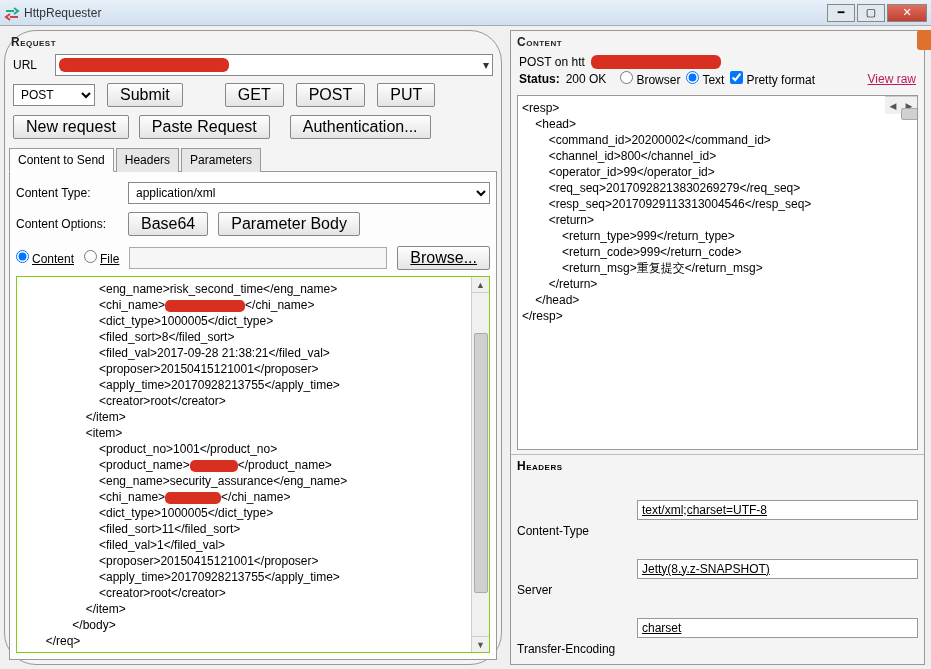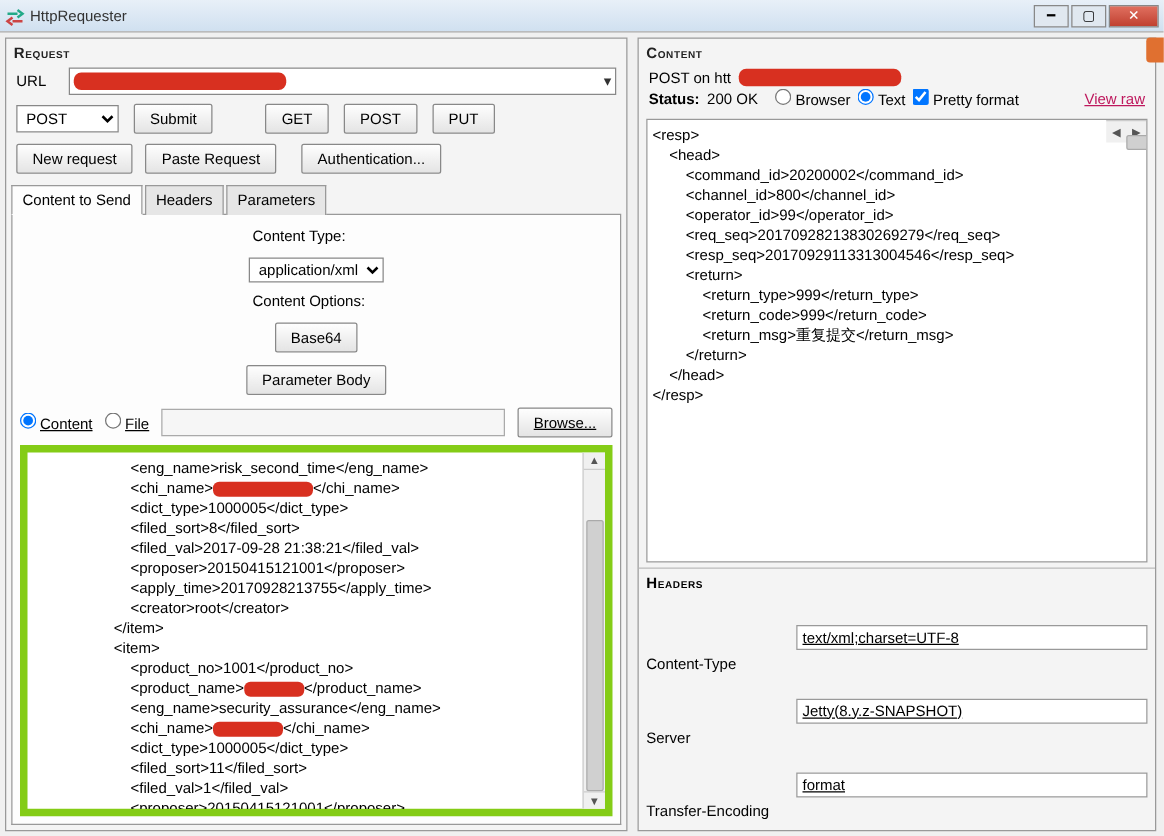--- a/index.html
+++ b/index.html
@@ -8,54 +8,54 @@
 .titlebar { background: linear-gradient(#e8f0f8, #d0e0f0); height: 26px; display: flex; align-items: center; padding: 0 4px; border-bottom: 1px solid #aaa; }
 .titlebar-icon { width: 16px; height: 16px; margin-right: 4px; }
 .titlebar-text { flex: 1; color: #333; }
 .win-btns { display: flex; gap: 2px; }
 .win-btn { width: 28px; height: 18px; border: 1px solid #888; display: flex; align-items: center; justify-content: center; font-size: 11px; background: #e0e8f0; }
 .win-close { background: linear-gradient(#e07060, #c04030); color: #fff; width: 40px; }
 .redacted-orange { position: absolute; right: -6px; top: 30px; width: 20px; height: 20px; background: #e07030; border-radius: 3px; }
 
 .main { display: flex; height: 643px; }
 .panel { border: 1px solid #999; margin: 4px; background: #f4f4f4; display: flex; flex-direction: column; }
-.left-panel { width: 498px; }
+.left-panel { width: 498px; border-radius: 32px; }
 .right-panel { width: 415px; }
 
 .panel-title { font-weight: bold; font-variant: small-caps; padding: 4px 6px 2px; letter-spacing: 0.5px; color: #222; }
 .section-title { font-weight: bold; font-variant: small-caps; padding: 4px 6px 2px; letter-spacing: 0.5px; border-top: 1px solid #bbb; }
 
 .form-row { display: flex; align-items: center; padding: 3px 8px; gap: 6px; }
 .label { min-width: 36px; }
 
 select, .combo { border: 1px solid #888; background: #fff; height: 22px; padding: 1px 3px; font-size: 12px; }
 .url-combo { flex: 1; display: flex; align-items: center; border: 1px solid #888; background: #fff; height: 22px; padding: 0 3px; }
 .url-redact { width: 170px; height: 14px; background: #d83020; border-radius: 6px; }
 .dd-arrow { margin-left: auto; color: #333; }
 
-.btn { border: 1px solid #888; background: linear-gradient(#fefefe,#e4e4e4); height: 24px; padding: 2px 12px; border-radius: 2px; cursor: pointer; font-size: 12px; }
+.btn { border: 1px solid #888; background: linear-gradient(#fefefe,#e4e4e4); height: 24px; padding: 2px 12px; border-radius: 2px; cursor: pointer; font-size: 16px; }
 .method-select { width: 82px; }
 
 .btn-row { display: flex; gap: 12px; padding: 4px 8px; align-items: center; }
 .btn-row2 { display: flex; gap: 10px; padding: 4px 8px; }
 
 .tabs { display: flex; border-bottom: 1px solid #999; margin: 4px 4px 0; }
 .tab { padding: 4px 8px; border: 1px solid #999; border-bottom: none; background: #e6e6e6; margin-right: 2px; position: relative; top: 1px; }
 .tab.active { background: #fdfdfd; border-bottom: 1px solid #fdfdfd; }
 
 .tab-body { border: 1px solid #999; border-top: none; margin: 0 4px 4px; background: #fdfdfd; flex: 1; display: flex; flex-direction: column; padding: 6px; overflow: hidden; }
 
-.ct-row { display: flex; align-items: center; gap: 10px; margin: 4px 0; flex-direction: column; }
+.ct-row { display: flex; align-items: center; gap: 10px; margin: 4px 0; }
 .ct-label { width: 102px; }
 .ct-combo { flex: 1; }
 
 .radio-row { display: flex; align-items: center; gap: 10px; margin: 6px 0; text-decoration: underline; }
 .file-input { flex: 1; border: 1px solid #aaa; height: 22px; background: #f6f6f6; }
 
-.textarea-wrap { position: relative; flex: 1; border: 6px solid #84cc16; background: #fff; overflow: hidden; display: flex; }
+.textarea-wrap { position: relative; flex: 1; border: 1px solid #84cc16; background: #fff; overflow: hidden; display: flex; }
 .textarea-inner { flex: 1; overflow: auto; padding: 4px 2px; font-family: Arial, sans-serif; white-space: pre; line-height: 16px; color: #000; }
 .scrollbar-v { width: 18px; background: #f0f0f0; border-left: 1px solid #ccc; display: flex; flex-direction: column; align-items: center; }
 .sb-arrow { height: 16px; width: 100%; display:flex; align-items:center; justify-content:center; font-size:9px; color:#555; border-bottom:1px solid #ccc; }
 .sb-arrow.bot { border-top:1px solid #ccc; border-bottom:none; margin-top:auto; }
 .sb-thumb { width: 14px; background: #d0d0d0; border:1px solid #aaa; border-radius:2px; margin:40px 0 0; }
 
 .redact-inline { display: inline-block; background: #d83020; border-radius: 5px; vertical-align: middle; }
 
 .resp-top { padding: 2px 8px; }
 .resp-line { display: flex; align-items: center; gap: 6px; margin: 2px 0; }
@@ -207,18 +207,18 @@
         <div class="h-row">
           <div class="h-key">Content-Type</div>
           <div class="h-val">text/xml;charset=UTF-8</div>
         </div>
         <div class="h-row">
           <div class="h-key">Server</div>
           <div class="h-val">Jetty(8.y.z-SNAPSHOT)</div>
         </div>
         <div class="h-row">
           <div class="h-key">Transfer-Encoding</div>
-          <div class="h-val">format</div>
+          <div class="h-val">charset</div>
         </div>
       </div>
   </div>
 
 </div>
 
 </body></html>

